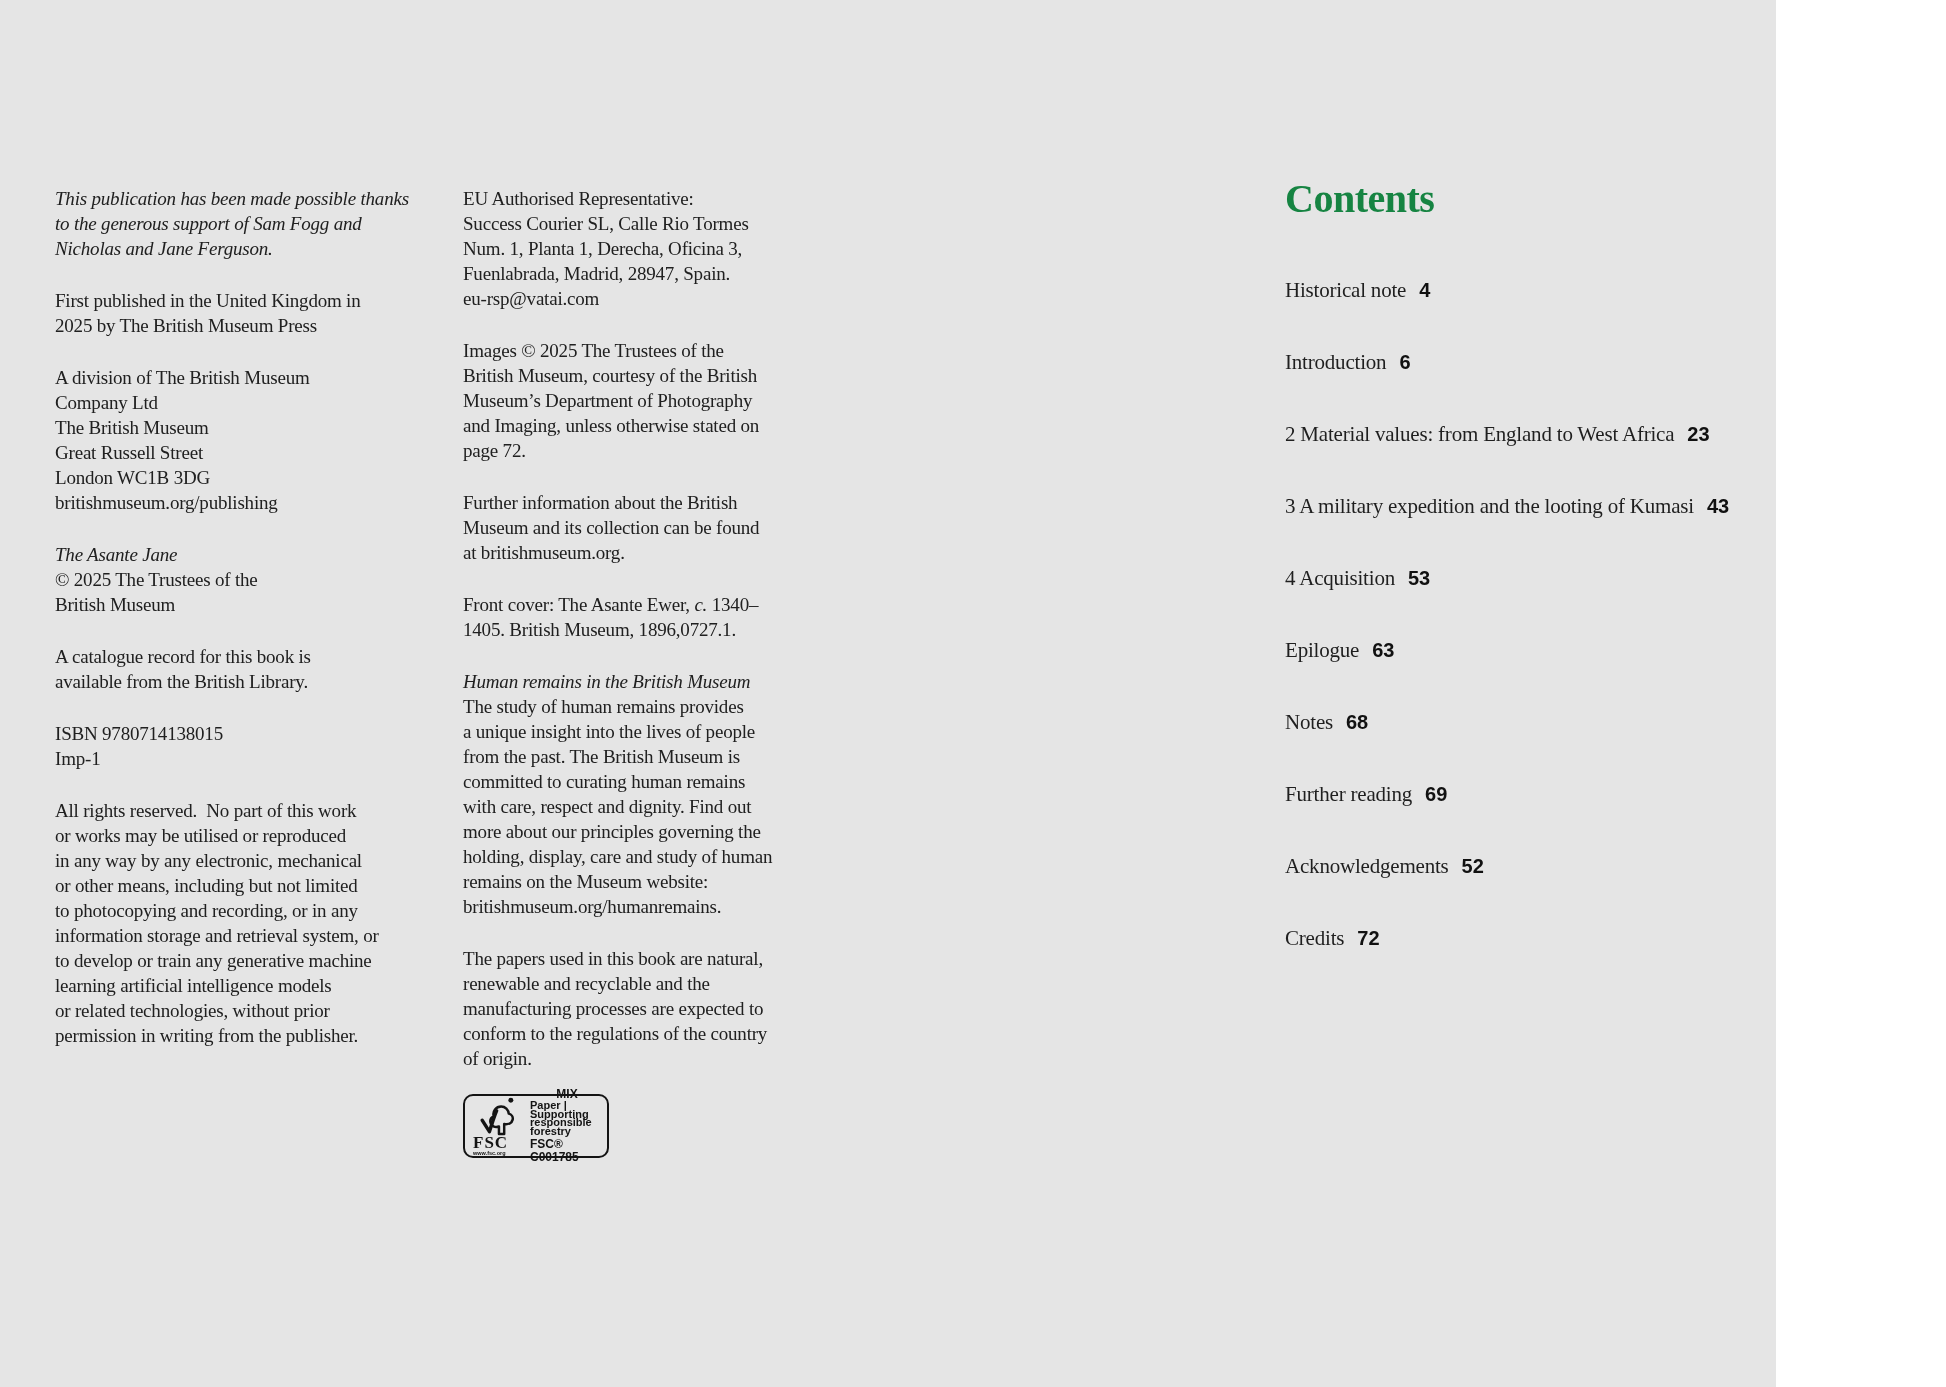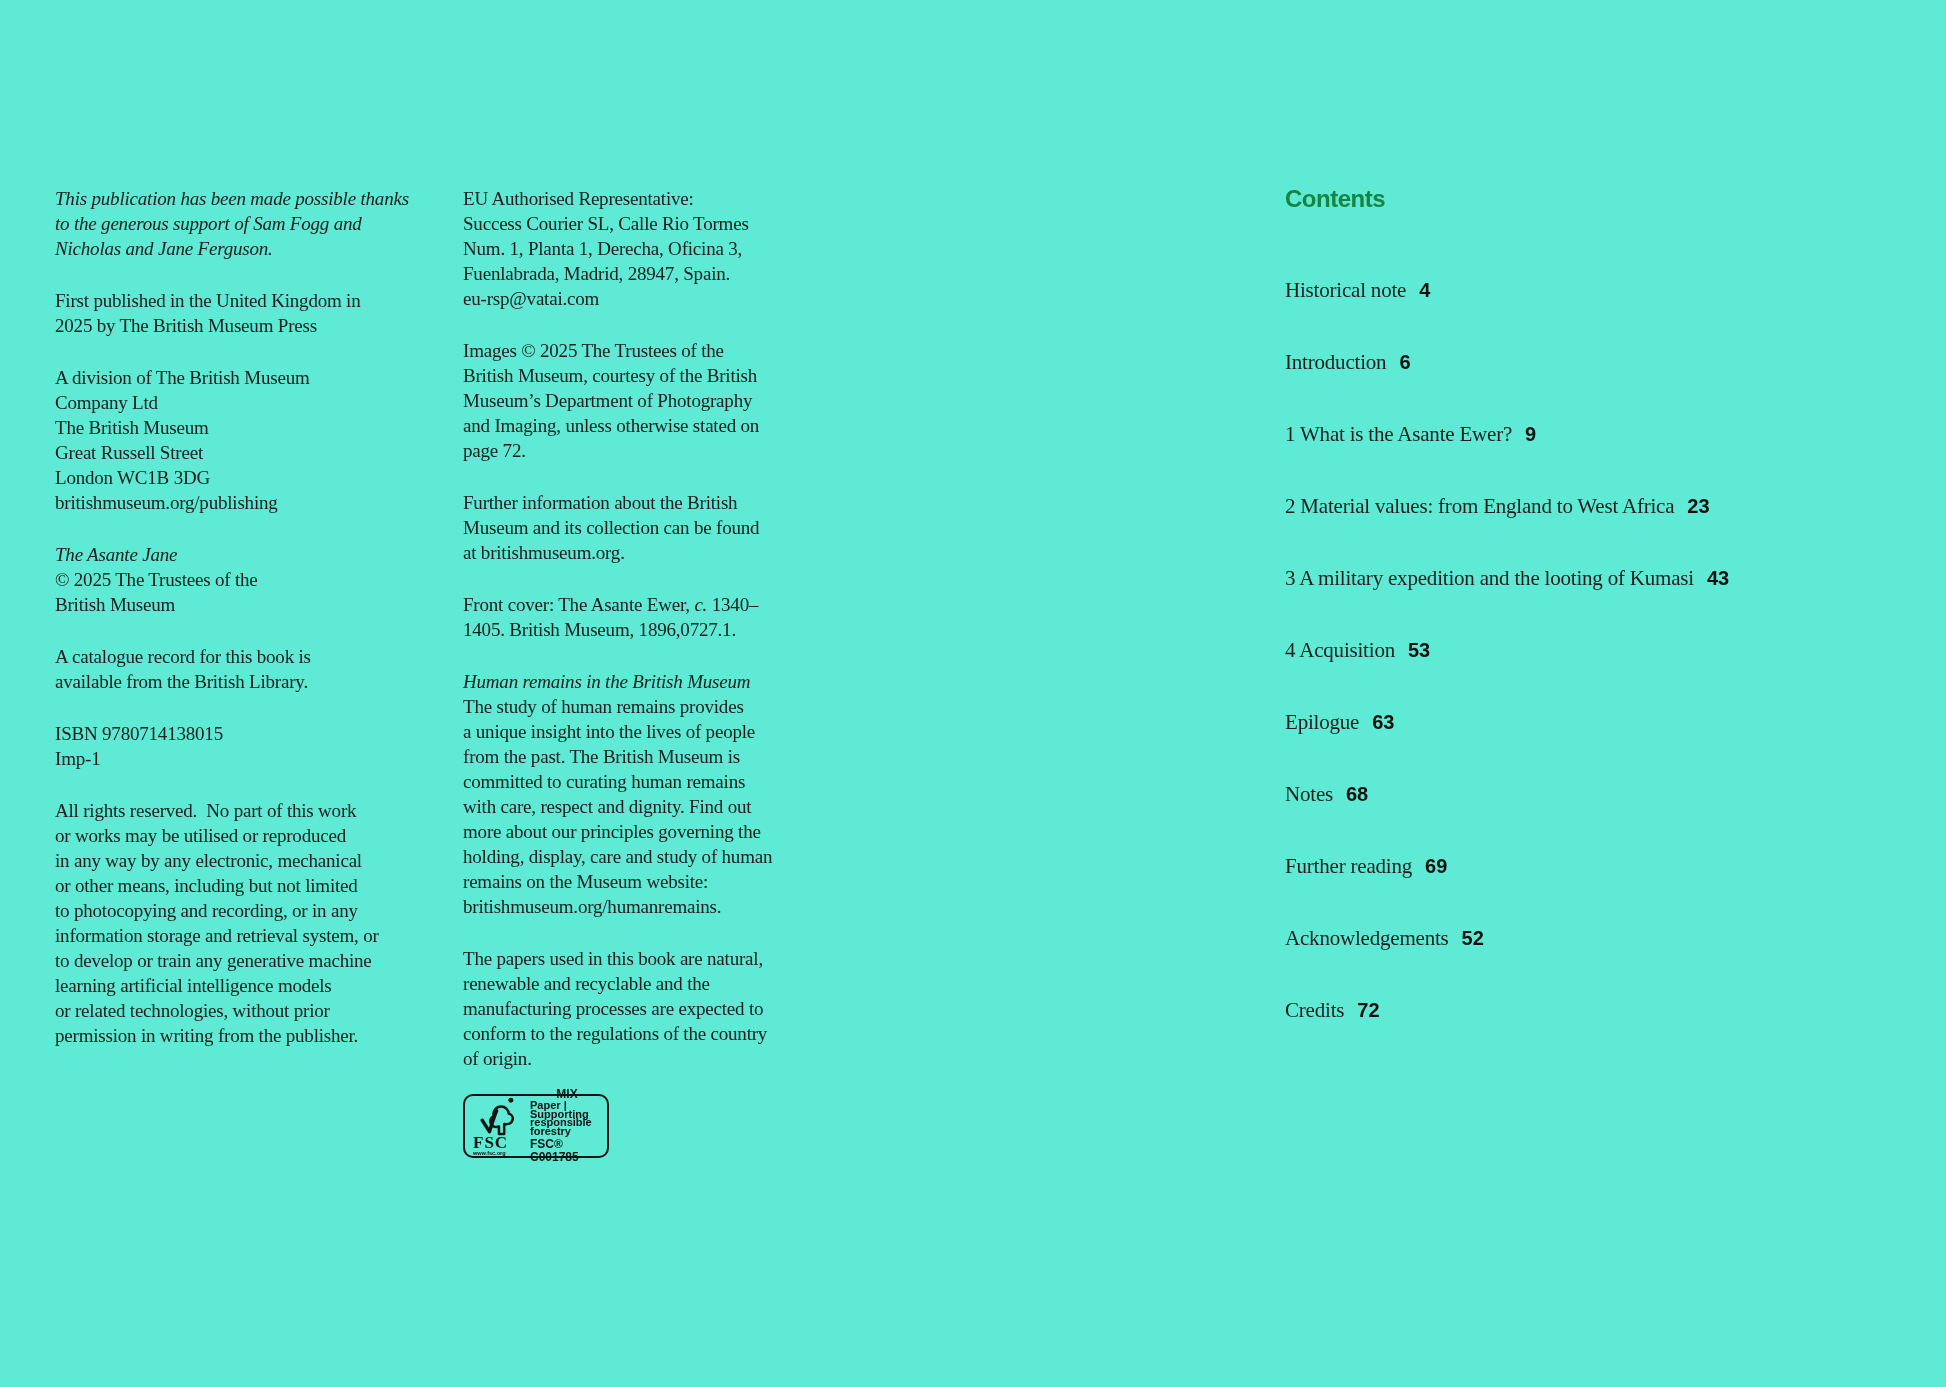--- a/index.html
+++ b/index.html
@@ -1,19 +1,19 @@
 <!DOCTYPE html>
 <html><head>
 <meta charset="utf-8">
 <style>
   html,body{margin:0;padding:0;background:#ffffff;}
   .page{
     position:relative;
-    width:1946px;height:1387px;
-    background:#5eead4;
+    width:1776px;height:1387px;
+    background:#e5e5e5;
     font-family:"Liberation Serif", serif;
     color:#202020;
     overflow:hidden;
   }
   .col{
     position:absolute;
     font-size:19px;
     line-height:25px;
     letter-spacing:-0.2px;
   }
@@ -39,23 +39,23 @@
   .fsc-url{font-size:5.5px;line-height:7px;font-weight:bold;}
   .fsc-right{flex:1;text-align:left;}
   .fsc-mix{font-weight:bold;font-size:12px;line-height:13px;text-align:center;width:74px;}
   .fsc-small{font-weight:bold;font-size:11px;line-height:8.5px;}
   .fsc-cert{font-weight:bold;font-size:12px;line-height:13px;margin-top:3px;}
 
   
   .contents{position:absolute;left:1285px;top:178px;width:610px;}
   .contents-title{
     margin:0;
-    font-family:Liberation Sans, sans-serif;
+    font-family:Liberation Serif, serif;
     font-weight:bold;
-    font-size:24px;line-height:42px;
+    font-size:40px;line-height:42px;
     letter-spacing:-0.5px;
   }
   .toc{margin-top:56px;}
   .toc-item{
     line-height:28px;
     margin-bottom:29px;
     font-size:21px;
     letter-spacing:-0.2px;
     color:#1f1f1f;
     margin-top:44px;
@@ -109,21 +109,20 @@
       <div class="fsc-small">responsible forestry</div>
       <div class="fsc-cert">FSC® C001785</div>
     </div>
   </div>
 
   <div class="contents">
     <h1 class="contents-title" style="color: rgb(22, 132, 66);">Contents</h1>
     <div class="toc">
         <div class="toc-item"><span class="toc-label">Historical note</span><span class="toc-page">4</span></div>
         <div class="toc-item"><span class="toc-label">Introduction</span><span class="toc-page">6</span></div>
-        <div class="toc-item"><span class="toc-label">1 What is the Asante Ewer?</span><span class="toc-page">9</span></div>
         <div class="toc-item"><span class="toc-label">2 Material values: from England to West Africa</span><span class="toc-page">23</span></div>
         <div class="toc-item"><span class="toc-label">3 A military expedition and the looting of Kumasi</span><span class="toc-page">43</span></div>
         <div class="toc-item"><span class="toc-label">4 Acquisition</span><span class="toc-page">53</span></div>
         <div class="toc-item"><span class="toc-label">Epilogue</span><span class="toc-page">63</span></div>
         <div class="toc-item"><span class="toc-label">Notes</span><span class="toc-page">68</span></div>
         <div class="toc-item"><span class="toc-label">Further reading</span><span class="toc-page">69</span></div>
         <div class="toc-item"><span class="toc-label">Acknowledgements</span><span class="toc-page">52</span></div>
         <div class="toc-item"><span class="toc-label">Credits</span><span class="toc-page">72</span></div>
       </div>
   </div>

